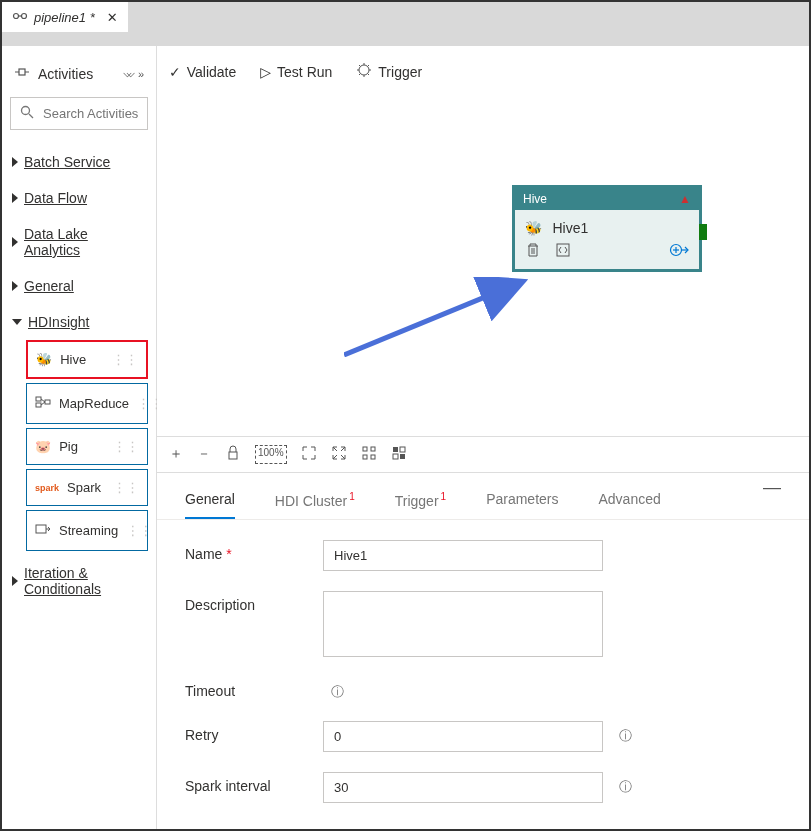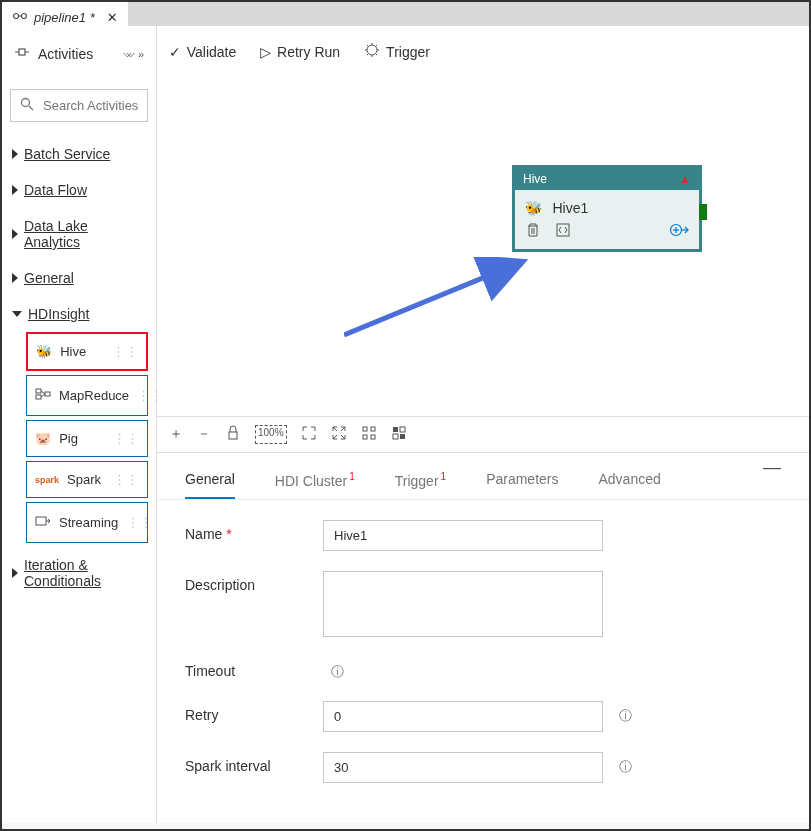--- a/index.html
+++ b/index.html
@@ -8,21 +8,21 @@
   font-size: 13px;
   color: #323130;
   background: #faf9f8;
   width: 811px;
   height: 831px;
   overflow: hidden;
   border: 2px solid #333;
 }
 .pipeline-tab-bar {
   background: #d9d9d9;
-  height: 24px;
+  height: 44px;
   display: flex;
   text-align: center;
 }
 .pipeline-tab {
   background: #fff;
   height: 30px;
   display: flex;
   align-items: center;
   padding: 0 10px;
   gap: 6px;
@@ -45,21 +45,21 @@
   padding: 8px 4px;
 }
 .activities-header .label { flex: 1; font-size: 14px; }
 .chev-icons { font-size: 11px; letter-spacing: -5px; color: #555; }
 .search-box {
   border: 1px solid #c8c6c4;
   display: flex;
   align-items: center;
   padding: 6px 8px;
   gap: 8px;
-  margin: 18px 0 14px 0;
+  margin: 6px 0 14px 0;
 }
 .search-box input { border: none; outline: none; flex: 1; font-size: 13px; background: transparent; color: #767676; }
 .tree-item {
   display: flex;
   align-items: center;
   gap: 6px;
   padding: 10px 2px;
   font-size: 14px;
   cursor: pointer;
   text-decoration: underline;
@@ -299,21 +299,21 @@
   </div>
 
   <div class="canvas-area">
     <div class="canvas-toolbar">
       <div class="tb-item">
         <span>✓</span>
         <span>Validate</span>
       </div>
       <div class="tb-item">
         <span>▷</span>
-        <span>Retry Run</span>
+        <span>Test Run</span>
       </div>
       <div class="tb-item">
         <span><svg class="icon-svg" viewBox="0 0 16 16">
               <circle cx="8" cy="8" r="5" fill="none" stroke="#555"></circle>
               <path d="M8 3 L8 1 M8 13 L8 15 M3 8 L1 8 M13 8 L15 8 M4.5 4.5 L3 3 M11.5 11.5 L13 13 M4.5 11.5 L3 13 M11.5 4.5 L13 3" stroke="#555"></path>
             </svg></span>
         <span>Trigger</span>
       </div>
     </div>
 

